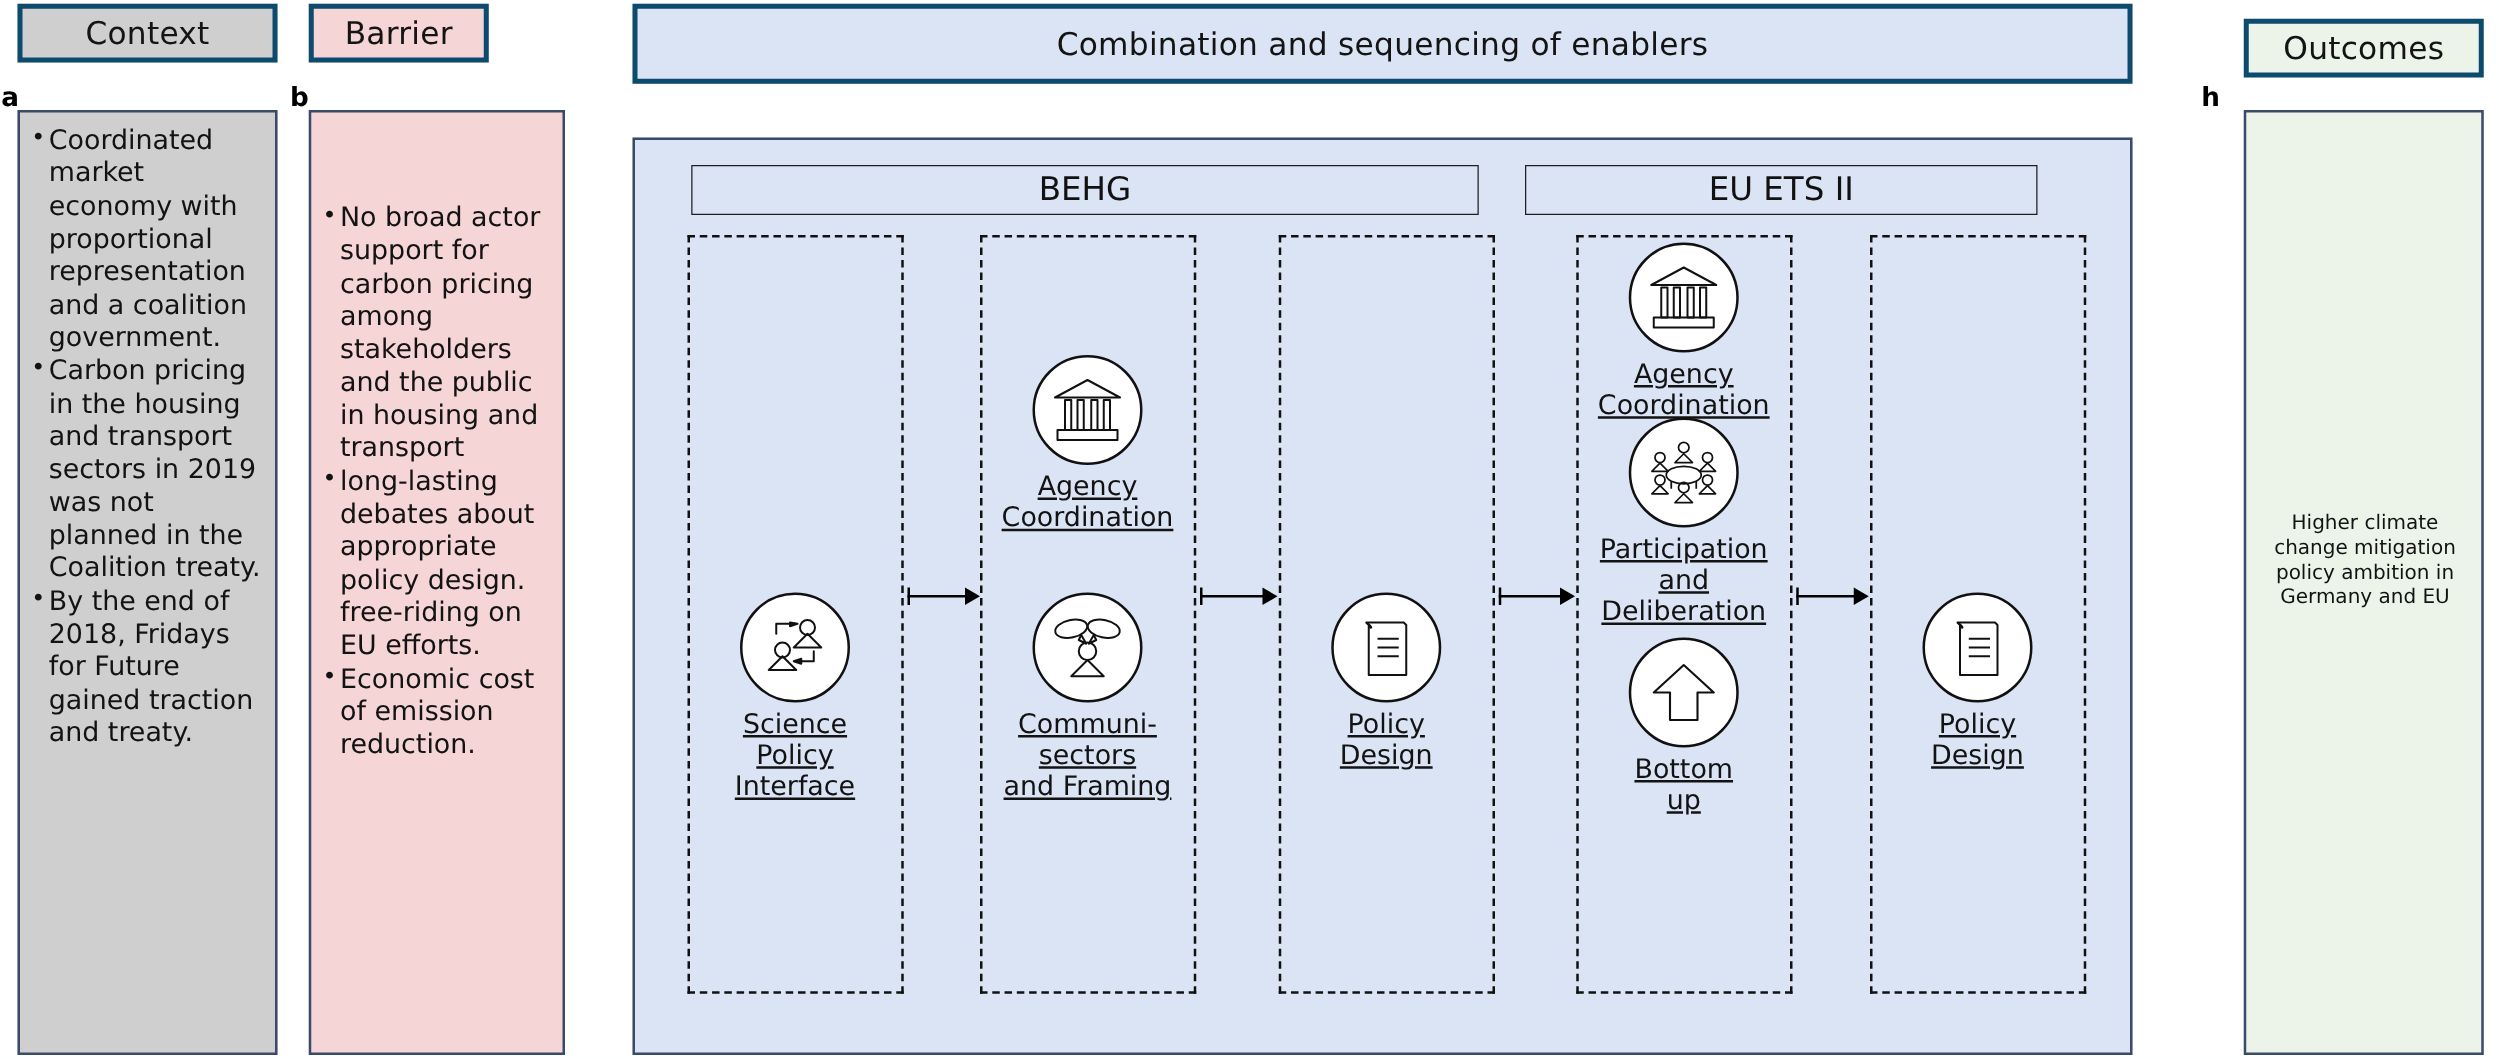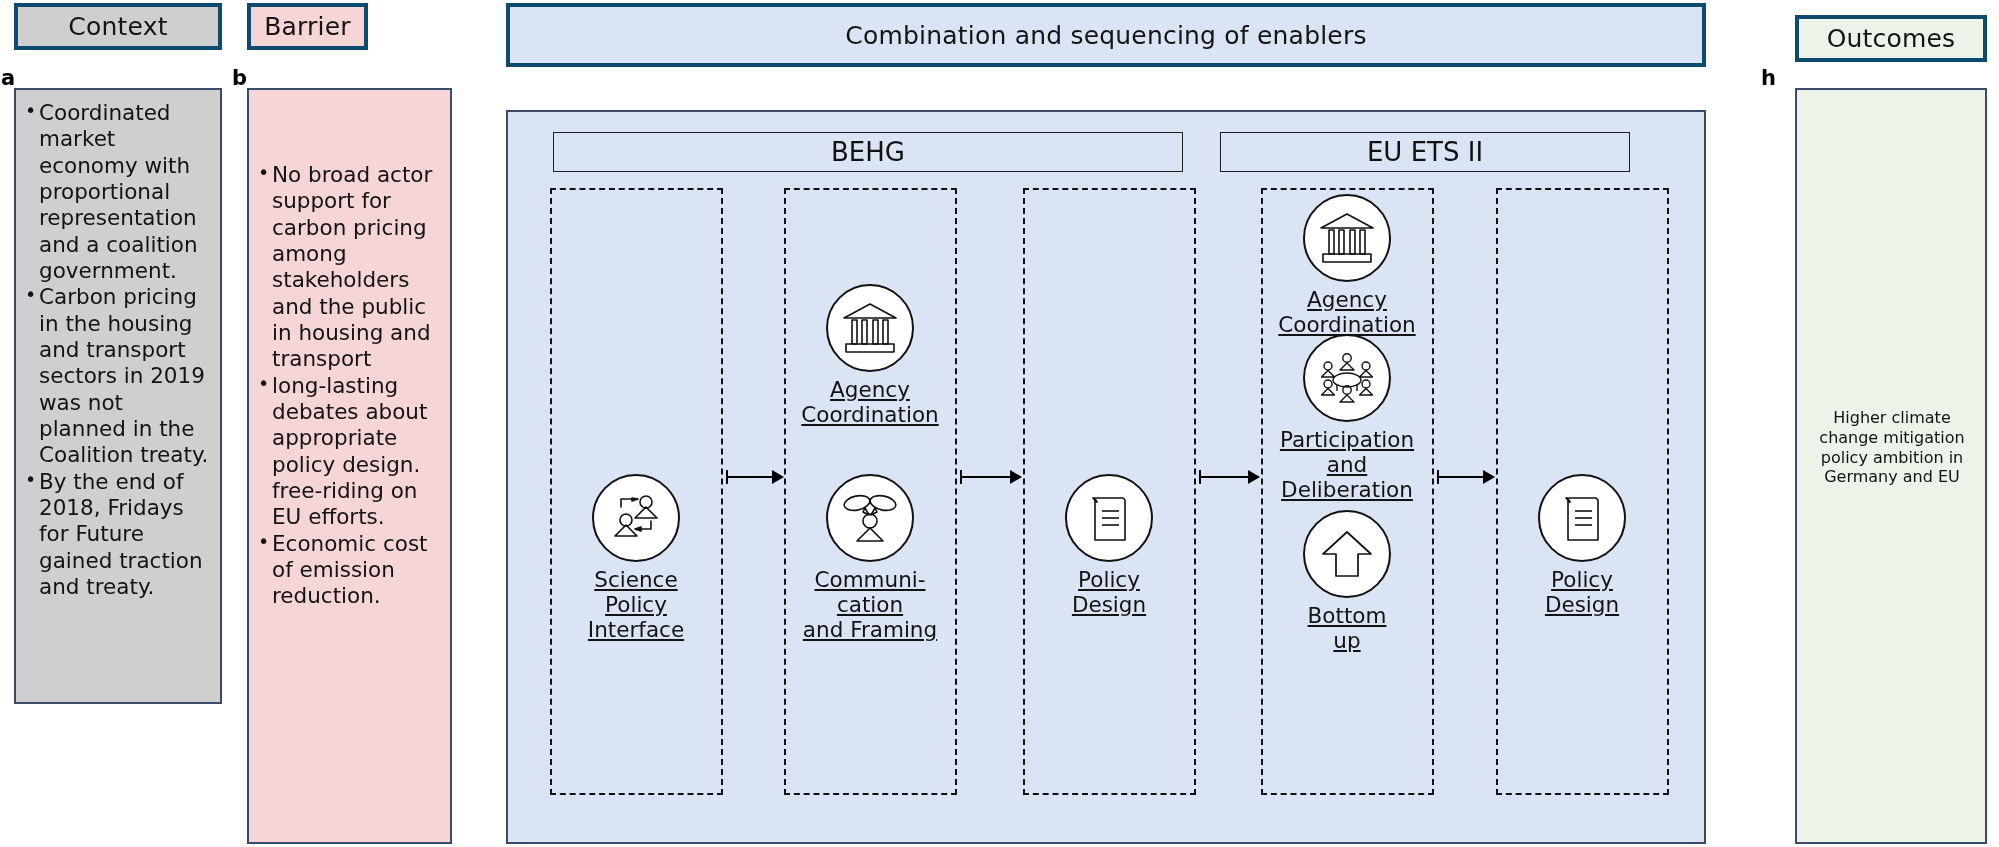--- a/index.html
+++ b/index.html
@@ -152,42 +152,42 @@
 </style>
 </head>
 <body>
 
 <div id="root">
 
   <div class="banner ctx" style="left:14px; top:3px; width:208px; height:47px;">
     <span>Context</span>
   </div>
 
-  <div class="banner bar" style="left:247px; top:3px; width:121px; height:47px;">
+  <div class="banner bar" style="left:247px; top:3px; width:144px; height:47px;">
     <span>Barrier</span>
   </div>
 
   <div class="banner comb" style="left:506px; top:3px; width:1200px; height:64px;">
     <span>Combination and sequencing of enablers</span>
   </div>
 
   <div class="banner out" style="left:1795px; top:3px; width:192px; height:47px;margin-top:12px;">
     <span>Outcomes</span>
   </div>
 
   <div class="idx" style="left:1px;    top:68px;">a</div>
   <div class="idx" style="left:232px;  top:68px;">b</div>
   <div class="idx" style="left:528px;  top:183px;">c</div>
   <div class="idx" style="left:760px;  top:183px;">d</div>
   <div class="idx" style="left:1000px; top:183px;">e</div>
   <div class="idx" style="left:1240px; top:183px;">f</div>
   <div class="idx" style="left:1470px; top:183px;">g</div>
   <div class="idx" style="left:1761px; top:68px;">h</div>
 
-  <div class="panel ctx" style="left:14px; top:88px; width:208px; height:616px;">
+  <div class="panel ctx" style="left:14px; top:88px; width:208px; height:756px;">
     <ul class="bullets" id="ctx-bullets" style="left:8px; top:10px; width:190px;">
         <li>Coordinated market economy with proportional representation and a coalition government.</li>
         <li>Carbon pricing in the housing and transport sectors in 2019 was not planned in the Coalition treaty.</li>
         <li>By the end of 2018, Fridays for Future gained traction and treaty.</li>
       </ul>
   </div>
 
   <div class="panel bar" style="left:247px; top:88px; width:205px; height:756px;">
     <ul class="bullets" id="bar-bullets" style="left:8px; top:72px; width:190px;">
         <li>No broad actor support for carbon pricing among stakeholders and the public in housing and transport</li>
@@ -260,21 +260,21 @@
             <ellipse cx="18" cy="16" rx="13" ry="7" transform="rotate(-12 18 16)"></ellipse>
             <path d="M26 21 L30 28 L24 25 Z"></path>
             <ellipse cx="44" cy="16" rx="13" ry="7" transform="rotate(12 44 16)"></ellipse>
             <path d="M36 21 L32 28 L38 25 Z"></path>
             <circle cx="31" cy="34" r="7"></circle>
             <path d="M18 54 L31 41 L44 54 Z"></path>
           </g>
         </svg>
       </div>
       <div class="cap">Communi-
-cation
+sectors
 and Framing</div>
     </div>
 
     <div class="enabler" style="left:516px; top:362px;">
       <div class="circ">
         <svg width="60" height="60" viewBox="0 0 60 60">
           <g fill="none" stroke="#111" stroke-width="1.6" stroke-linejoin="round">
             <path d="M14 10 L44 10 L46 12 L46 52 L16 52 L16 12 Z"></path>
             <path d="M14 10 C20 14 18 16 16 12"></path>
             <line x1="23" y1="23" x2="40" y2="23"></line>

